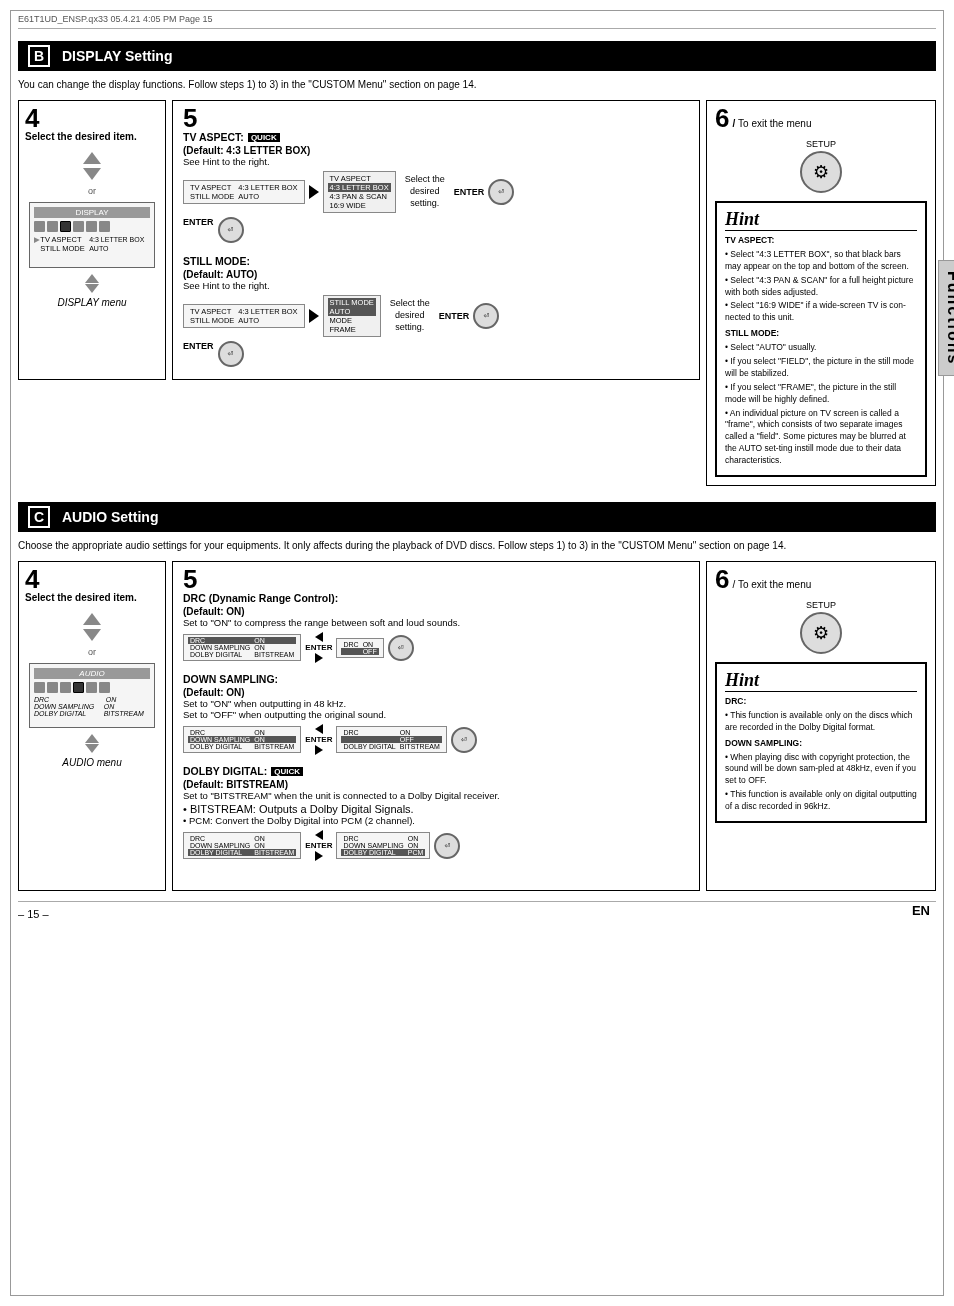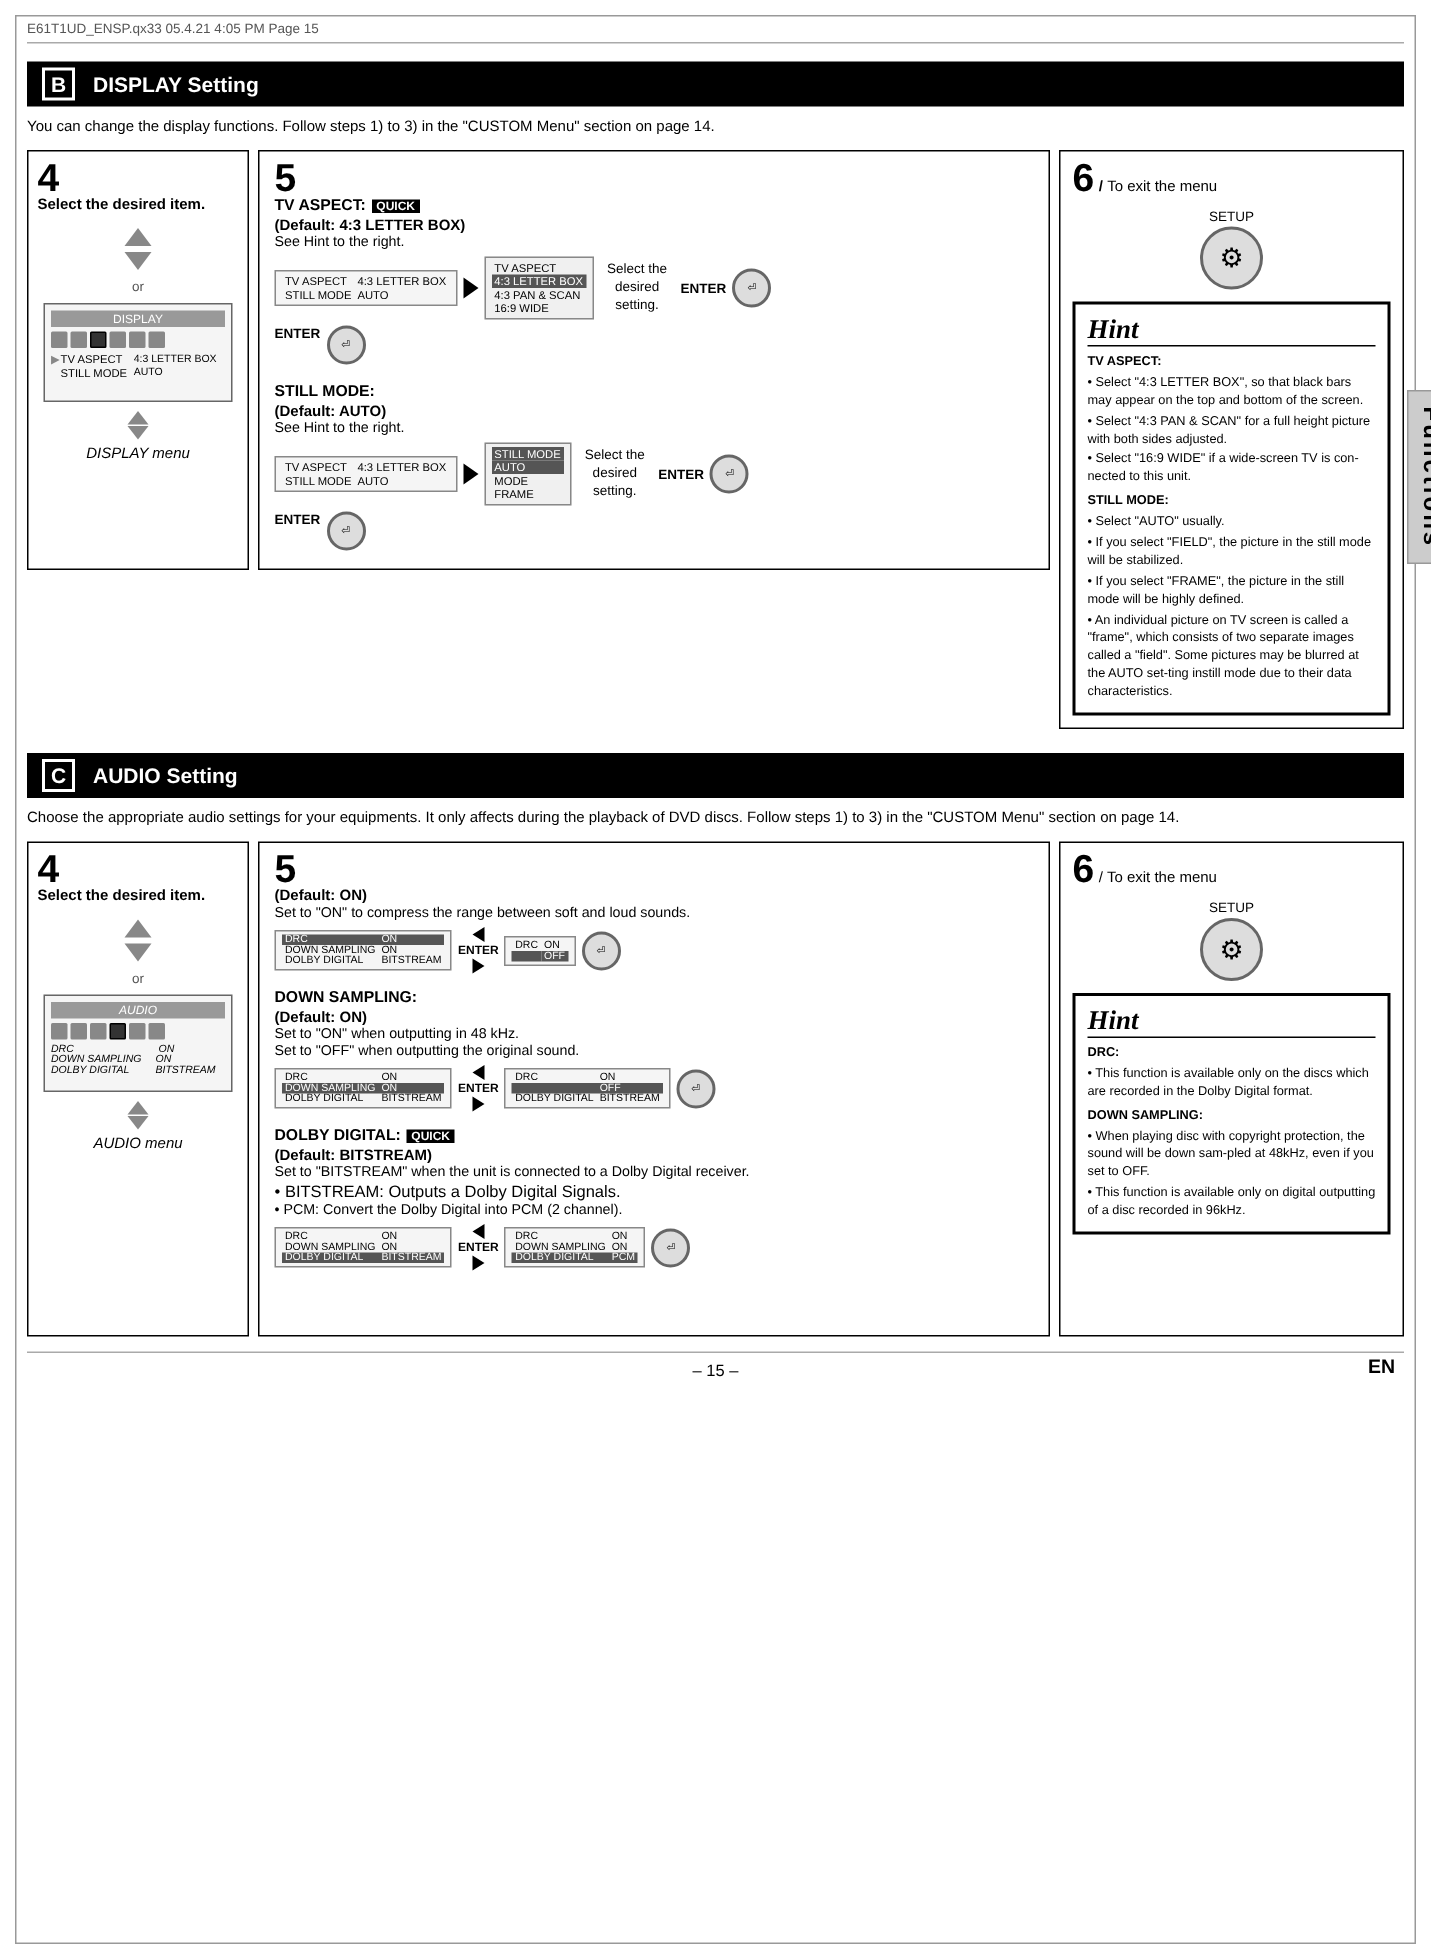--- a/index.html
+++ b/index.html
@@ -293,20 +293,23 @@
             <div style="width:0;height:0;border-left:7px solid transparent;border-right:7px solid transparent;border-top:9px solid #888; margin-top:1px;"></div>
           </div>
           <div style="font-size:10px; text-align:center; font-style:italic; margin-top:4px;">AUDIO menu</div>
         </div>
 
         <div style="flex:1; border:1px solid #000; padding:4px 10px 8px 10px; position:relative; min-height:330px;">
           <span style="font-size:26px; font-weight:bold; line-height:1;">5</span>
 
           
           <div style="margin-bottom:10px;">
+            <div style="font-size:10.5px; font-weight:bold; margin-bottom:2px;">
+              <span>DRC (Dynamic Range Control):</span>
+            </div>
             <div style="font-size:10px; font-weight:bold;">(Default: ON)</div>
             <div style="font-size:9.5px; margin-bottom:4px;">Set to "ON" to compress the range between soft and loud sounds.</div>
             <div style="display:flex; align-items:center; gap:4px;">
               <div style="border:1px solid #888; padding:2px 4px; background:#f5f5f5; font-size:7px;">
                 <table style="border-collapse:collapse;">
                   <tbody>
                       <tr style="background:#555; color:#fff;">
                         <td style="padding:0 2px;">DRC</td>
                         <td style="padding:0 2px;">ON</td>
                       </tr>
@@ -473,18 +476,18 @@
               <p style="margin:2px 0;">• This function is available only on the discs which are recorded in the Dolby Digital format.</p>
               <div style="font-weight:bold; margin-top:4px;">DOWN SAMPLING:</div>
               <p style="margin:2px 0;">• When playing disc with copyright protection, the sound will be down sam-pled at 48kHz, even if you set to OFF.</p>
               <p style="margin:2px 0;">• This function is available only on digital outputting of a disc recorded in 96kHz.</p>
             </div>
           </div>
         </div>
       </div>
     </div>
 
-    <div style="display:flex; justify-content:center; align-items:center; margin-top:5px; border-top:1px solid #aaa; padding-top:6px;">
+    <div style="display:flex; align-items:center; margin-top:5px; border-top:1px solid #aaa; padding-top:6px;">
       <span style="font-size:11px;">– 15 –</span>
     </div>
     <div style="position:absolute; bottom:16px; right:24px; font-size:13px; font-weight:bold;">EN</div>
   </div>
 </div>
 
 </body></html>

